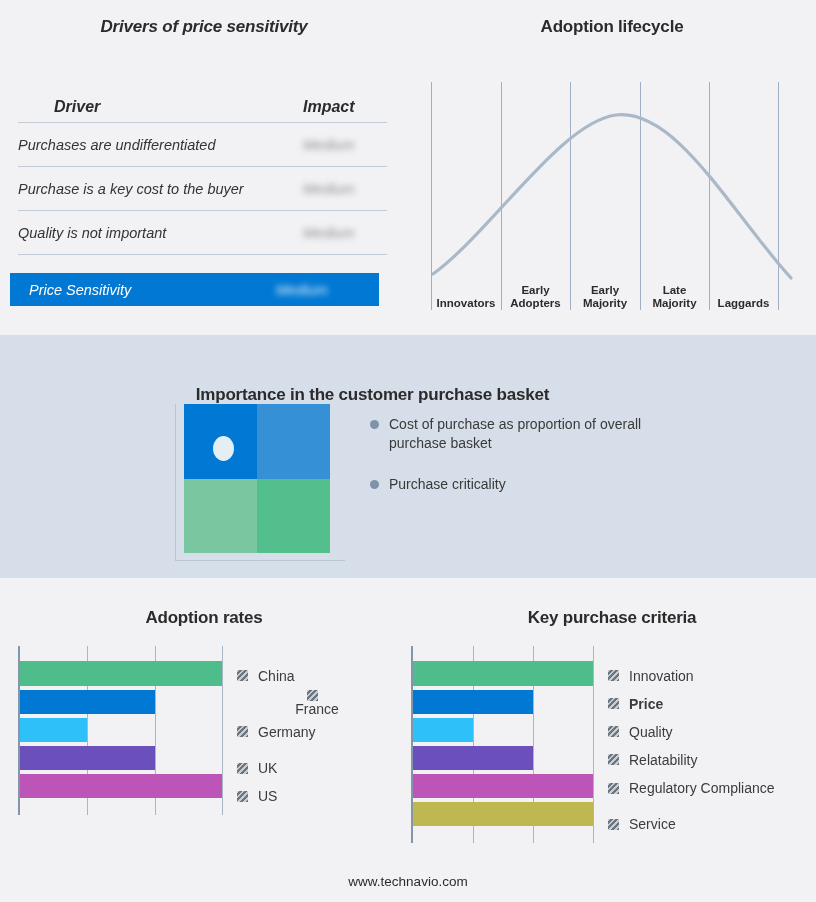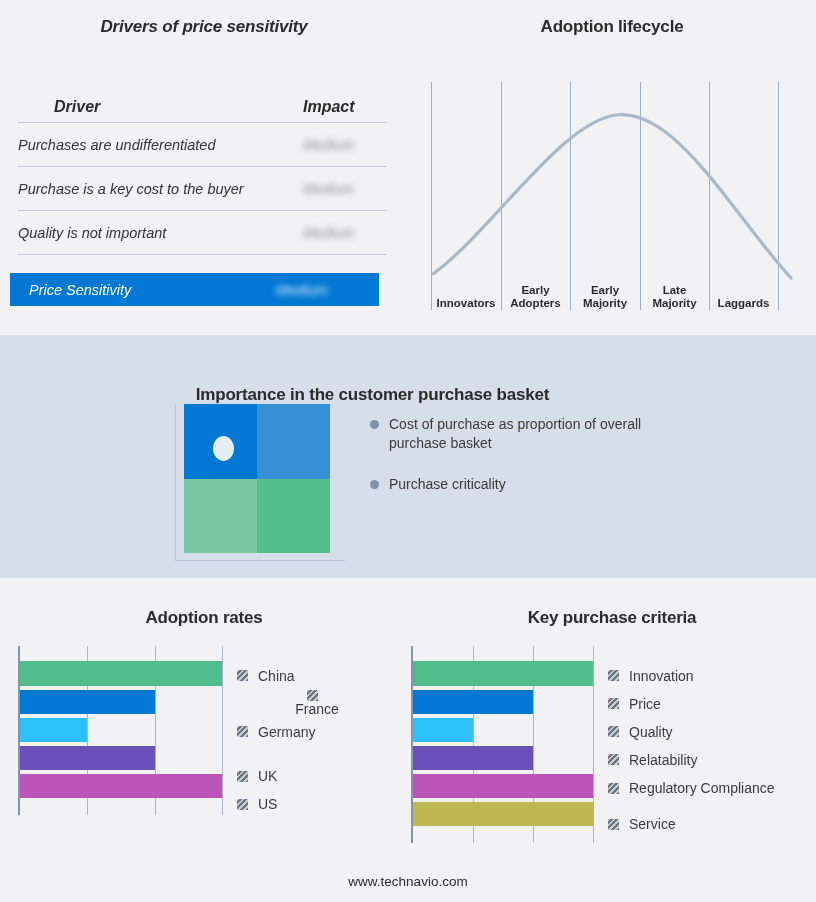--- a/index.html
+++ b/index.html
@@ -224,21 +224,21 @@
           <span class="bl-label">China</span>
         </div>
         <div class="bl-item" style="height: 28.1667px; margin-top: 0px; flex-direction: column;">
           <span class="bl-swatch"></span>
           <span class="bl-label">France</span>
         </div>
         <div class="bl-item" style="height: 28.1667px; margin-top: 0px;">
           <span class="bl-swatch"></span>
           <span class="bl-label">Germany</span>
         </div>
-        <div class="bl-item" style="height: 28.1667px; margin-top: 16px;">
+        <div class="bl-item" style="height: 28.1667px; margin-top: 8px;">
           <span class="bl-swatch"></span>
           <span class="bl-label">UK</span>
         </div>
         <div class="bl-item" style="height: 28.1667px; margin-top: 0px;">
           <span class="bl-swatch"></span>
           <span class="bl-label">US</span>
         </div>
       </div>
   </section>
 
@@ -254,34 +254,34 @@
         <div class="bar" style="top: 71.7643px; height: 24.2029px; width: 60px; background: rgb(46, 192, 249);"></div>
         <div class="bar" style="top: 99.9071px; height: 24.2029px; width: 120px; background: rgb(107, 79, 187);"></div>
         <div class="bar" style="top: 128.05px; height: 24.2029px; width: 180px; background: rgb(189, 85, 184);"></div>
         <div class="bar" style="top: 156.193px; height: 24.2029px; width: 180px; background: rgb(191, 183, 79);"></div>
       </div>
     <div class="bchart-legend" id="criteria-legend" style="left:200px; top:68px; width:200px;">
         <div class="bl-item" style="height: 28.1429px; margin-top: 15.4786px;">
           <span class="bl-swatch"></span>
           <span class="bl-label">Innovation</span>
         </div>
+        <div class="bl-item" style="height: 28.1429px; margin-top: 0px; font-weight: bold;">
+          <span class="bl-swatch"></span>
+          <span class="bl-label">Price</span>
+        </div>
         <div class="bl-item" style="height: 28.1429px; margin-top: 0px;">
           <span class="bl-swatch"></span>
-          <span class="bl-label">Price</span>
+          <span class="bl-label">Quality</span>
         </div>
         <div class="bl-item" style="height: 28.1429px; margin-top: 0px;">
           <span class="bl-swatch"></span>
-          <span class="bl-label">Quality</span>
+          <span class="bl-label">Relatability</span>
         </div>
         <div class="bl-item" style="height: 28.1429px; margin-top: 0px;">
           <span class="bl-swatch"></span>
-          <span class="bl-label">Relatability</span>
-        </div>
-        <div class="bl-item" style="height: 28.1429px; margin-top: 0px;">
-          <span class="bl-swatch"></span>
           <span class="bl-label">Regulatory Compliance</span>
         </div>
         <div class="bl-item" style="height: 28.1429px; margin-top: 8px;">
           <span class="bl-swatch"></span>
           <span class="bl-label">Service</span>
         </div>
       </div>
   </section>
 
   <div id="footer">www.technavio.com</div>

